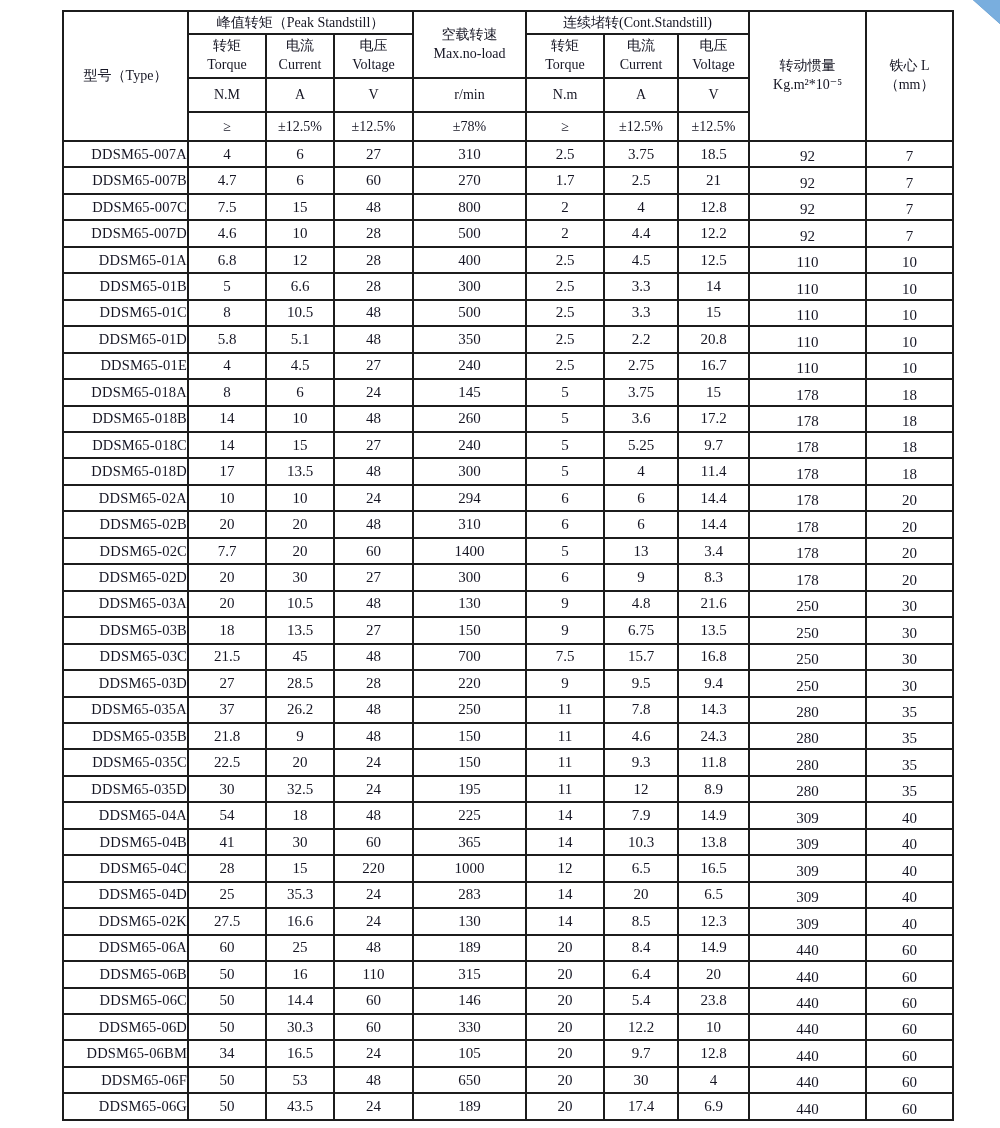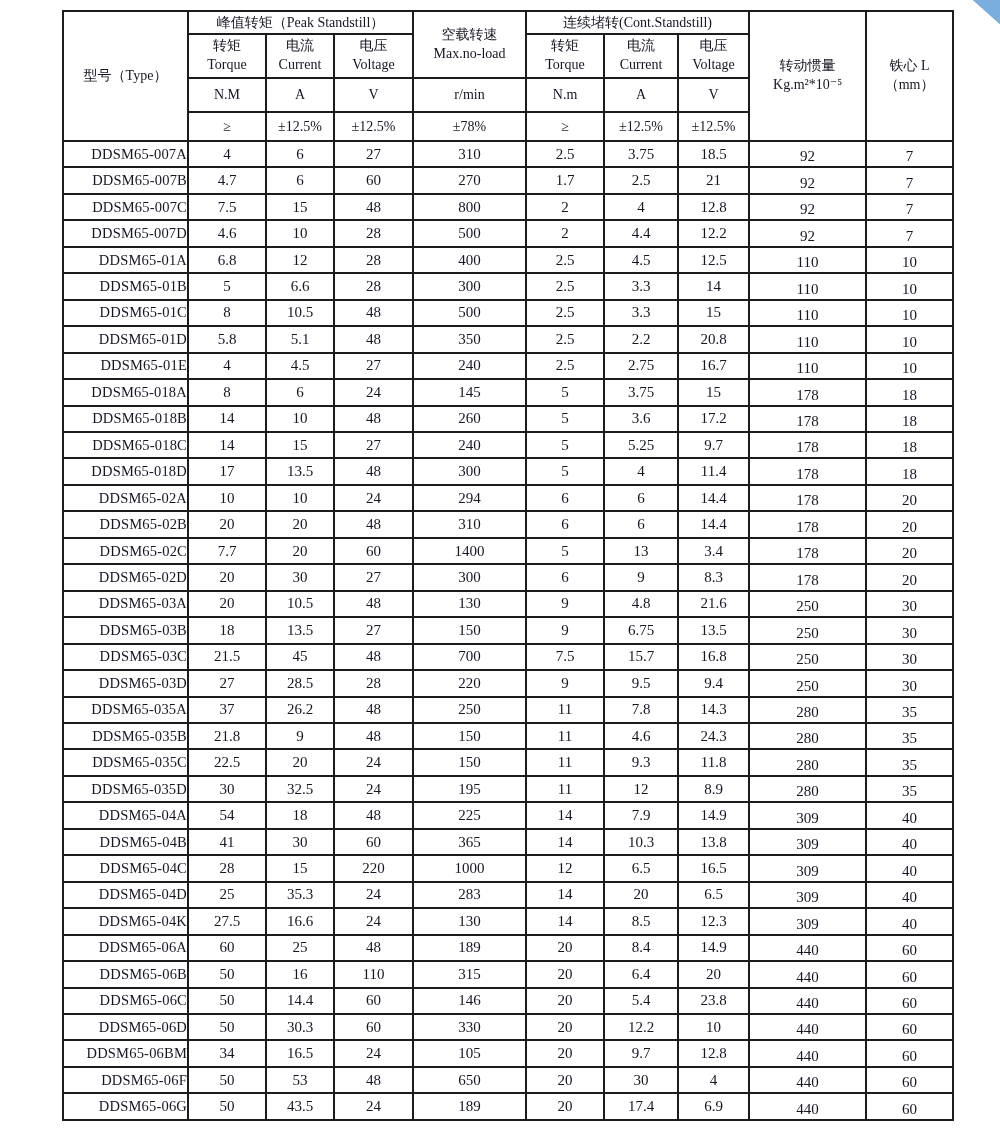--- a/index.html
+++ b/index.html
@@ -492,21 +492,21 @@
           <td>35.3</td>
           <td>24</td>
           <td>283</td>
           <td>14</td>
           <td>20</td>
           <td>6.5</td>
           <td class="low-cell">309</td>
           <td class="low-cell">40</td>
         </tr>
         <tr>
-          <td class="model-cell">DDSM65-04K</td>
+          <td class="model-cell">DDSM65-02K</td>
           <td>27.5</td>
           <td>16.6</td>
           <td>24</td>
           <td>130</td>
           <td>14</td>
           <td>8.5</td>
           <td>12.3</td>
           <td class="low-cell">309</td>
           <td class="low-cell">40</td>
         </tr>

